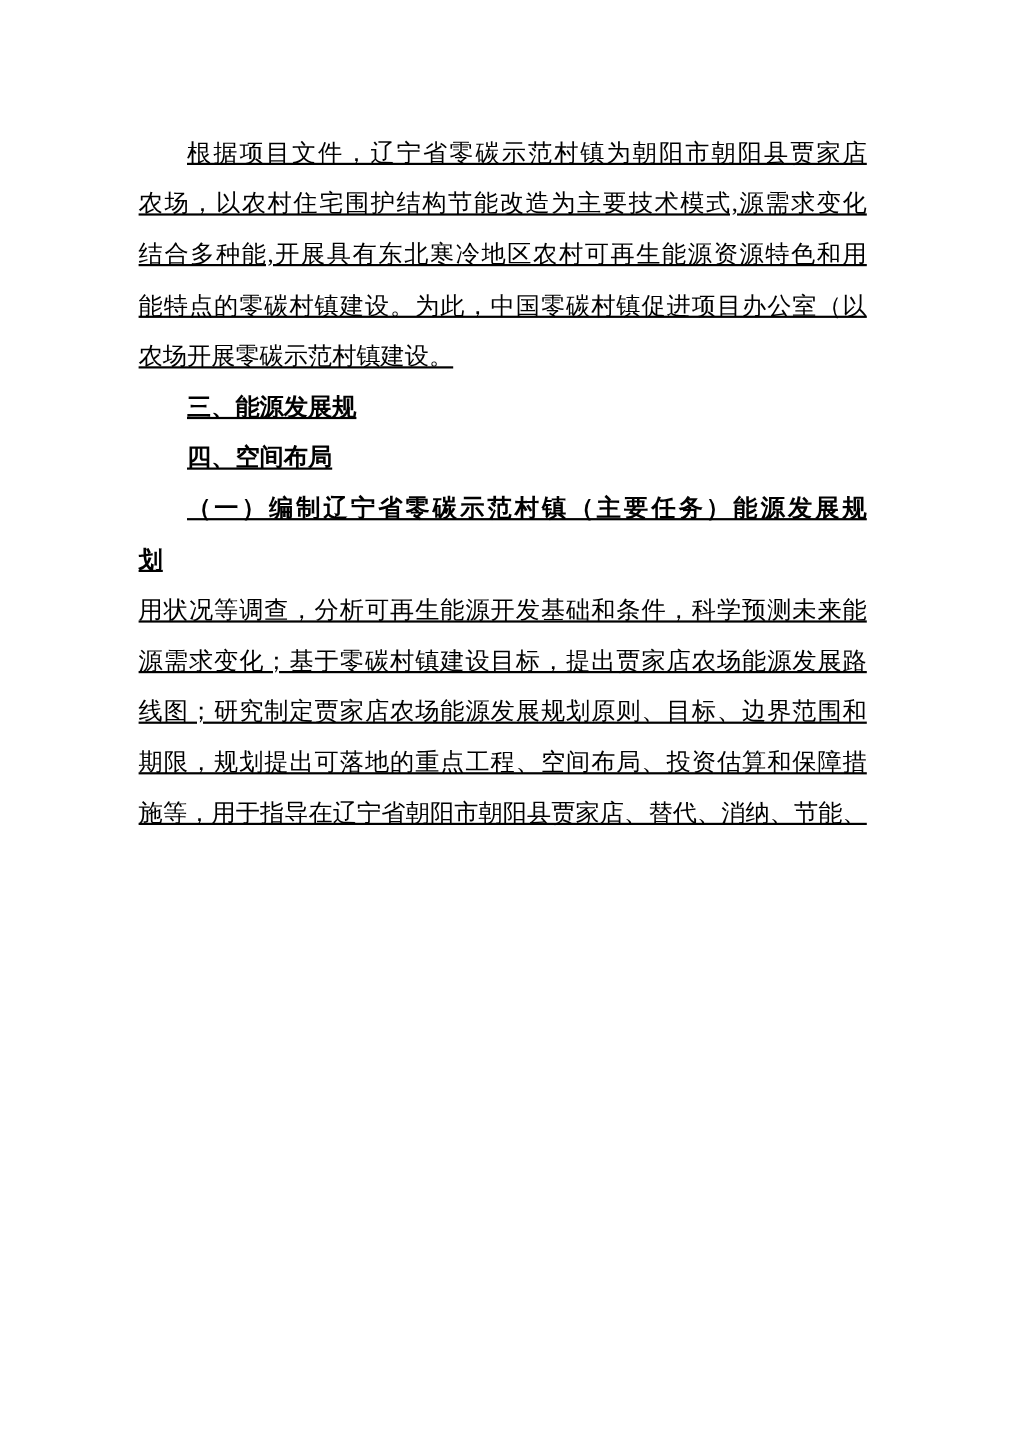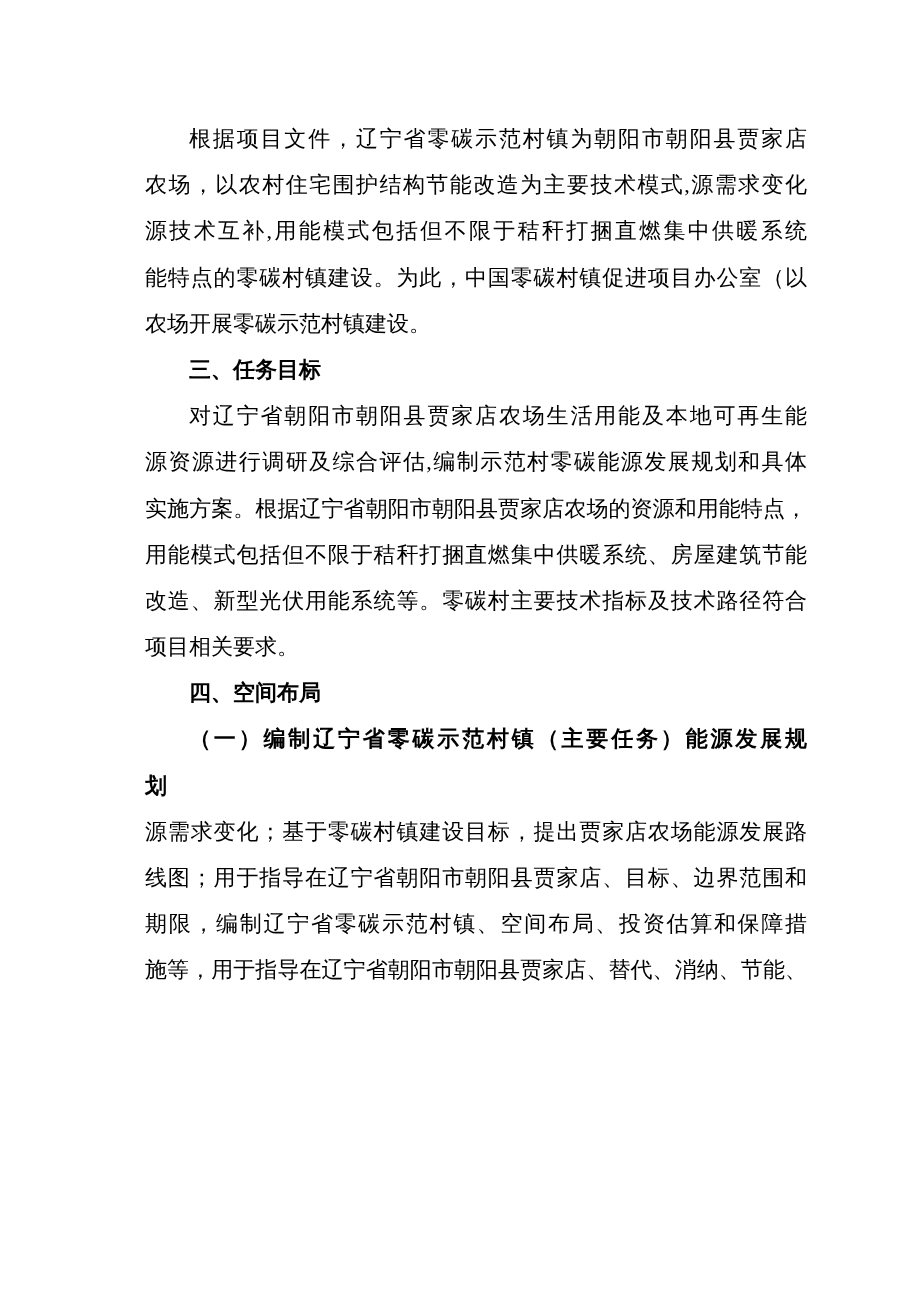--- a/index.html
+++ b/index.html
@@ -11,23 +11,24 @@
     position: relative;
     width: 920px;
     height: 1301px;
     background: #ffffff;
     overflow: hidden;
     font-family: "Liberation Serif", "DejaVu Serif", serif;
     color: #000000;
   }
   .textblock {
     position: absolute;
-    left: 145px;
+    left: 126px;
     top: 116px;
     width: 662px;
+    text-decoration: underline;
   }
   .para {
     margin: 0;
     padding: 0;
   }
   .ln {
     display: block;
     height: 46.2px;
     line-height: 46.2px;
     font-size: 22px;
@@ -61,48 +62,41 @@
 </style>
 </head>
 <body>
 
 <div class="page">
   <div class="textblock">
 
     <p class="para">
       <span class="ln fl ind">根据项目文件，辽宁省零碳示范村镇为朝阳市朝阳县贾家店</span>
       <span class="ln fl">农场，以农村住宅围护结构节能改造为主要技术模式,源需求变化</span>
-      <span class="ln fl">源技术互补,用能模式包括但不限于秸秆打捆直燃集中供暖系统</span>
+      <span class="ln fl">结合多种能,开展具有东北寒冷地区农村可再生能源资源特色和用</span>
       <span class="ln fl">能特点的零碳村镇建设。为此，中国零碳村镇促进项目办公室（以</span>
       <span class="ln sh">农场开展零碳示范村镇建设。</span>
     </p>
 
     <p class="para">
-      <span class="ln sh ind h">三、任务目标</span>
+      <span class="ln sh ind h">三、能源发展规</span>
     </p>
 
-    <p class="para">
-      <span class="ln fl ind">对辽宁省朝阳市朝阳县贾家店农场生活用能及本地可再生能</span>
-      <span class="ln fl">源资源进行调研及综合评估,编制示范村零碳能源发展规划和具体</span>
-      <span class="ln fl">实施方案。根据辽宁省朝阳市朝阳县贾家店农场的资源和用能特点，</span>
-      <span class="ln fl">用能模式包括但不限于秸秆打捆直燃集中供暖系统、房屋建筑节能</span>
-      <span class="ln fl">改造、新型光伏用能系统等。零碳村主要技术指标及技术路径符合</span>
-      <span class="ln sh">项目相关要求。</span>
-    </p>
 
     <p class="para">
       <span class="ln sh ind h">四、空间布局</span>
     </p>
 
     <p class="para">
       <span class="ln fl ind subh">（一）编制辽宁省零碳示范村镇（主要任务）能源发展规</span>
       <span class="ln sh subh">划</span>
     </p>
 
     <p class="para">
+      <span class="ln fl">用状况等调查，分析可再生能源开发基础和条件，科学预测未来能</span>
       <span class="ln fl">源需求变化；基于零碳村镇建设目标，提出贾家店农场能源发展路</span>
-      <span class="ln fl">线图；用于指导在辽宁省朝阳市朝阳县贾家店、目标、边界范围和</span>
-      <span class="ln fl">期限，编制辽宁省零碳示范村镇、空间布局、投资估算和保障措</span>
+      <span class="ln fl">线图；研究制定贾家店农场能源发展规划原则、目标、边界范围和</span>
+      <span class="ln fl">期限，规划提出可落地的重点工程、空间布局、投资估算和保障措</span>
       <span class="ln fl">施等，用于指导在辽宁省朝阳市朝阳县贾家店、替代、消纳、节能、</span>
     </p>
 
   </div>
 </div>
 
 </body></html>

